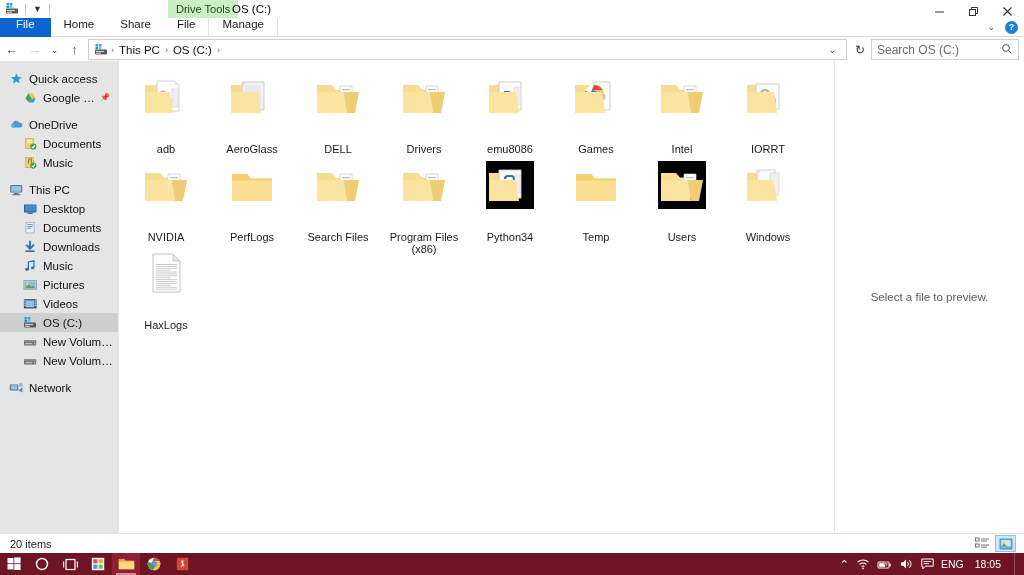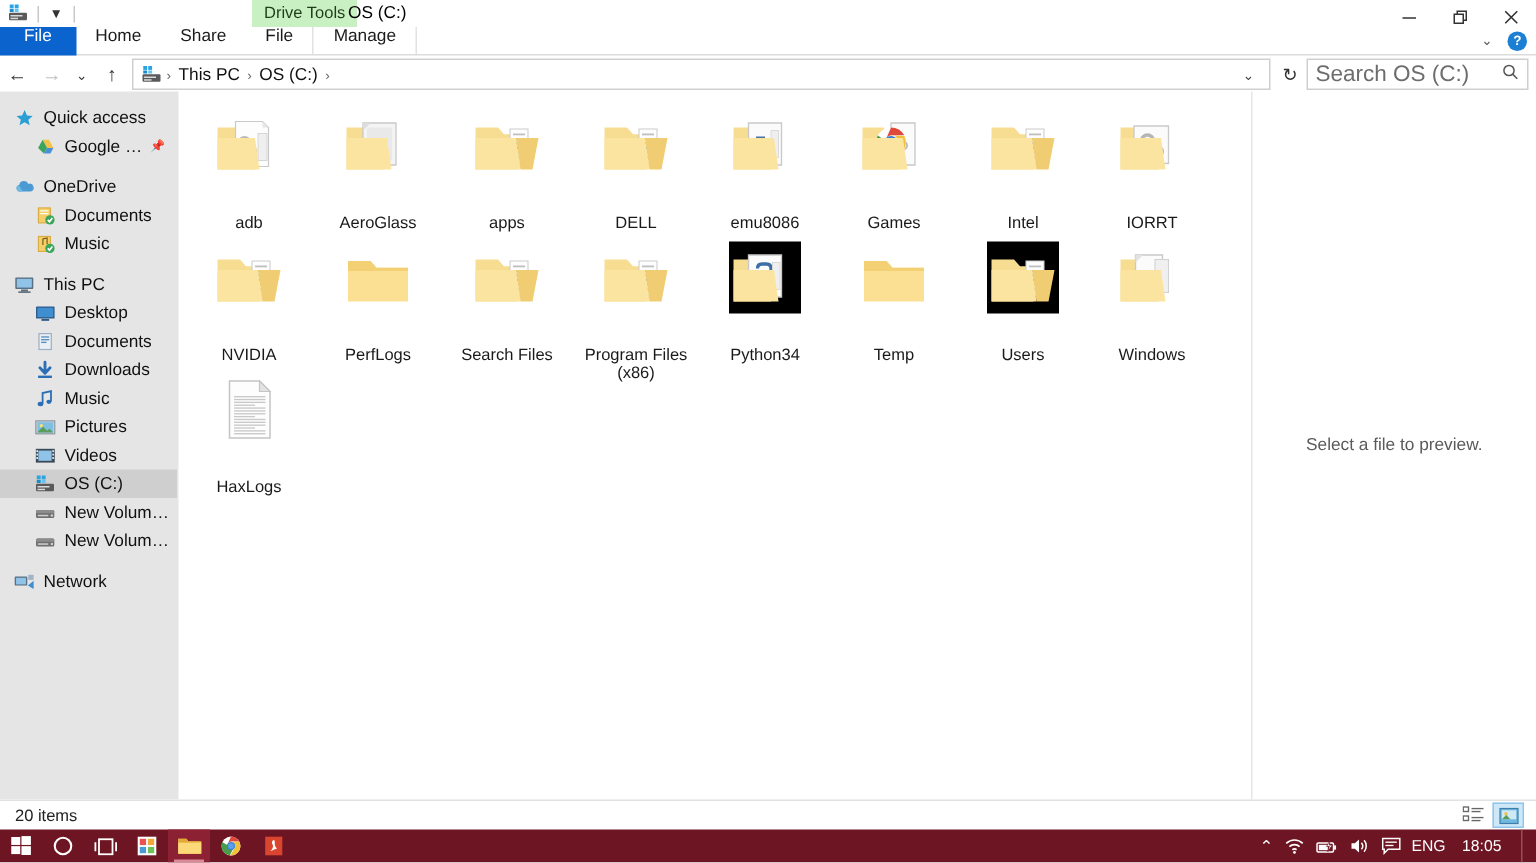--- a/index.html
+++ b/index.html
@@ -81,21 +81,21 @@
   .addr-chev { font-size: 9px; color: #444; padding: 0 6px; }
   .refreshbtn {
     width: 22px; height: 22px; display: flex; align-items: center; justify-content: center;
     color: #333; font-size: 12px;
   }
   .searchbox {
     width: 148px; height: 21px; border: 1px solid #cfcfcf; background: #fff;
     display: flex; align-items: center; padding: 0 5px; margin-right: 5px;
   }
   .searchbox input {
-    border: none; outline: none; font-size: 15px; color: #555;
+    border: none; outline: none; font-size: 12px; color: #555;
     font-family: "Liberation Sans", sans-serif; width: 120px; background: transparent;
   }
   .searchbox input::placeholder { color: #6d6d6d; }
   .search-glyph { margin-left: auto; color: #555; font-size: 11px; }
 
   
   .body { position: absolute; left: 0; top: 61px; width: 1024px; height: 472px; display: flex; }
 
   
   .sidebar {
@@ -513,36 +513,36 @@
      <path d="M26 13 H38 V39 L32 36 L26 39 Z" fill="#fdfdfd" stroke="#ccc" stroke-width="0.7"></path>
      <rect x="28" y="16" width="8" height="1.2" fill="#bfbfbf"></rect>
      <rect x="28" y="19" width="8" height="1.2" fill="#4f9fd4"></rect>
      <rect x="28" y="22" width="8" height="1.2" fill="#4f9fd4"></rect>
      <rect x="28" y="25" width="8" height="1.2" fill="#2f7fb8"></rect>
      <rect x="28" y="28" width="8" height="1.2" fill="#bfbfbf"></rect>
      <rect x="28" y="31" width="8" height="1.2" fill="#bfbfbf"></rect>
                 <path d="M3 19 H30 L33 40 H3 Z" fill="#fbe3a0"></path>
               <path d="M30 19 H45 L41 40 H33 Z" fill="#f0cd73"></path>
               </svg></div>
-            <div class="tile-label">apps</div>
+            <div class="tile-label">DELL</div>
           </div>
           <div class="tile">
             <div class="tile-ico"><svg width="48" height="48" viewBox="0 0 48 48">
                 <path d="M3 12 H18 L22 16.5 H31 V40 H3 Z" fill="#f7dd92"></path>
      <path d="M26 13 H38 V39 L32 36 L26 39 Z" fill="#fdfdfd" stroke="#ccc" stroke-width="0.7"></path>
      <rect x="28" y="16" width="8" height="1.2" fill="#bfbfbf"></rect>
      <rect x="28" y="19" width="8" height="1.2" fill="#4f9fd4"></rect>
      <rect x="28" y="22" width="8" height="1.2" fill="#4f9fd4"></rect>
      <rect x="28" y="25" width="8" height="1.2" fill="#2f7fb8"></rect>
      <rect x="28" y="28" width="8" height="1.2" fill="#bfbfbf"></rect>
      <rect x="28" y="31" width="8" height="1.2" fill="#bfbfbf"></rect>
                 <path d="M3 19 H30 L33 40 H3 Z" fill="#fbe3a0"></path>
               <path d="M30 19 H45 L41 40 H33 Z" fill="#f0cd73"></path>
               </svg></div>
-            <div class="tile-label">DELL</div>
+            <div class="tile-label">Drivers</div>
           </div>
           <div class="tile">
             <div class="tile-ico"><svg width="48" height="48" viewBox="0 0 48 48">
                 <path d="M3 12 H17 L21 16.5 H28 V40 H3 Z" fill="#f7dd92"></path>
                 <path d="M13 9 H35 V37 H13 Z" fill="#fbfbfb" stroke="#c9c9c9" stroke-width="0.9"></path>
               <rect x="18" y="18" width="6" height="6" fill="#4a6fa5"></rect>
               <rect x="19.5" y="19.5" width="3" height="3" fill="#8fb8e0"></rect>
               <rect x="28" y="14" width="5" height="18" fill="#efefef" stroke="#d8d8d8" stroke-width="0.6"></rect>
                 <path d="M3 19 H30 L33 40 H3 Z" fill="#fbe3a0"></path>
               </svg></div>

